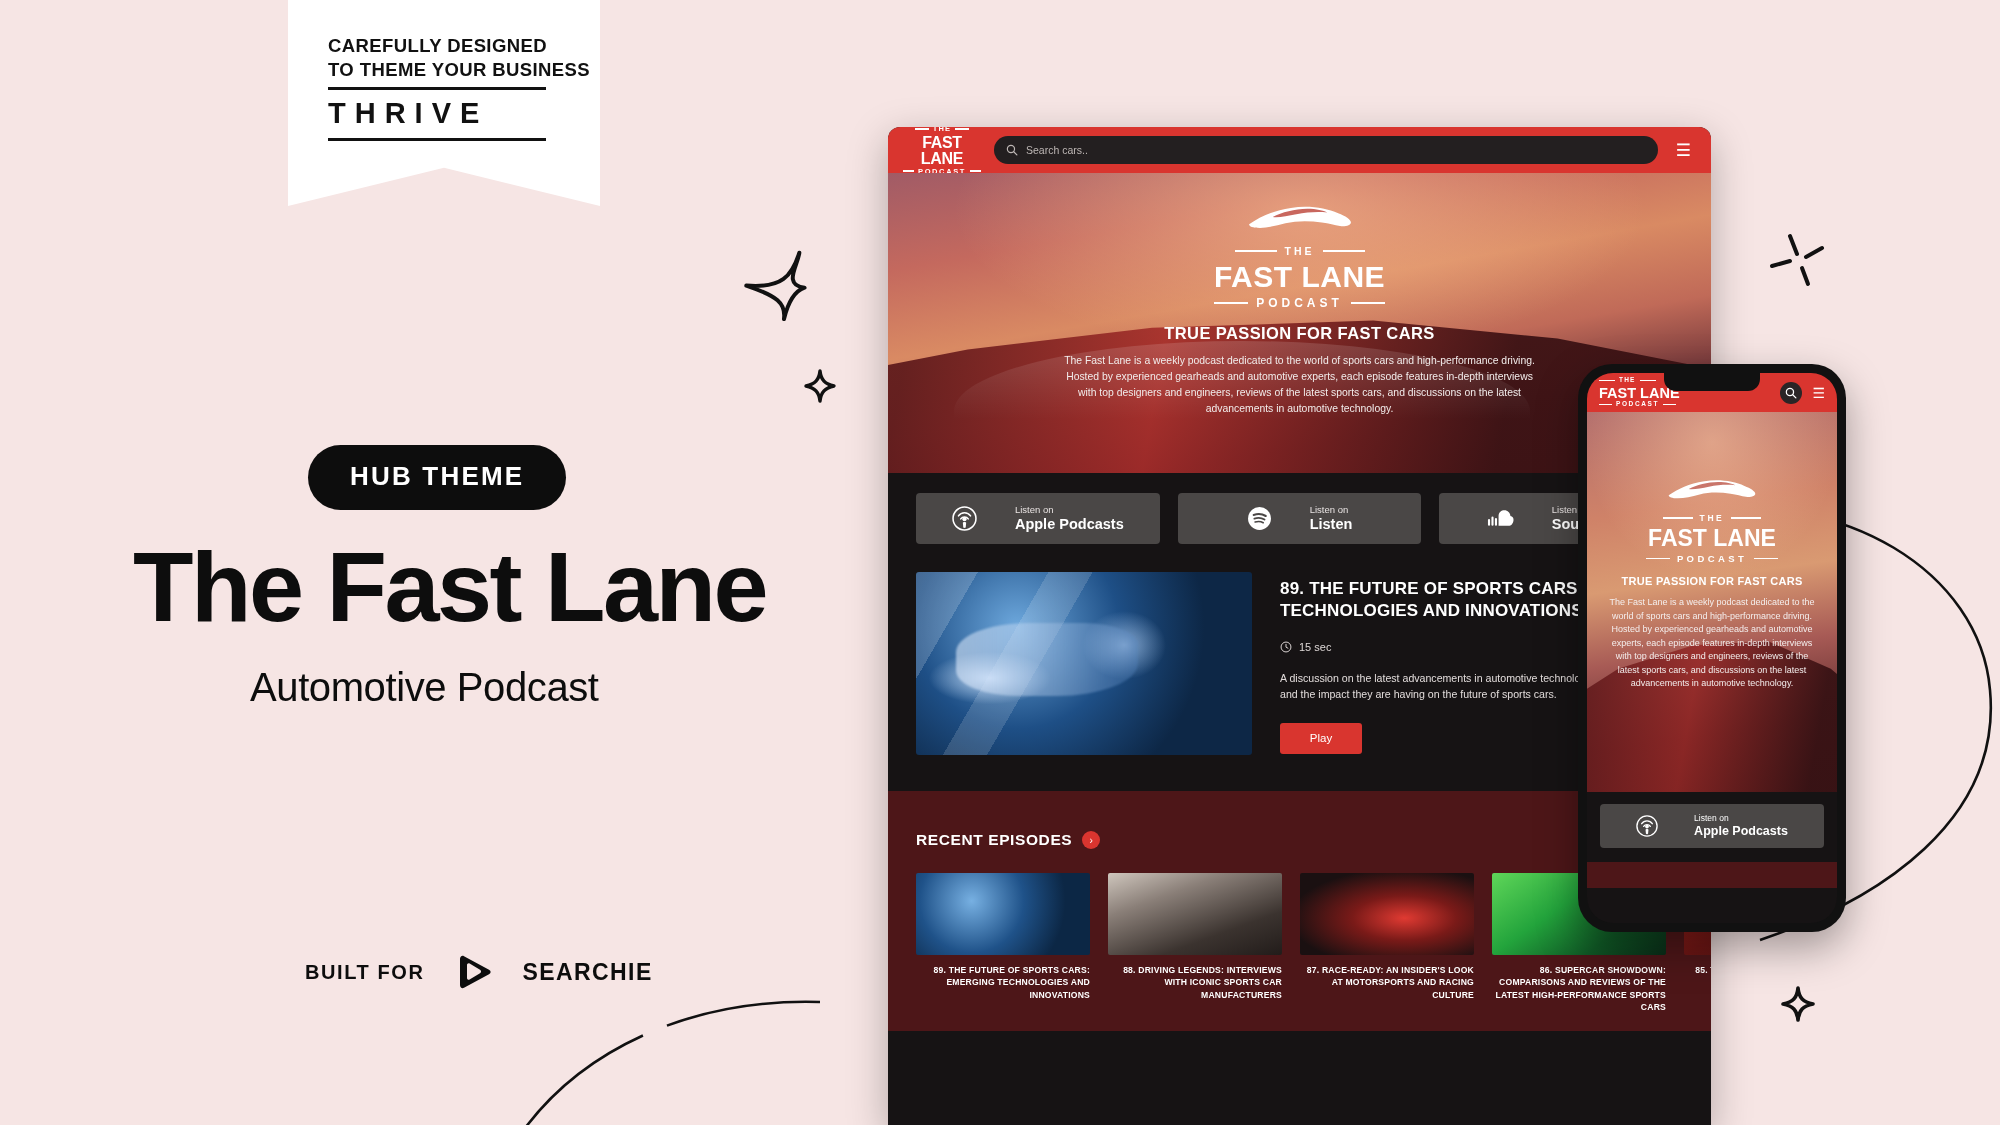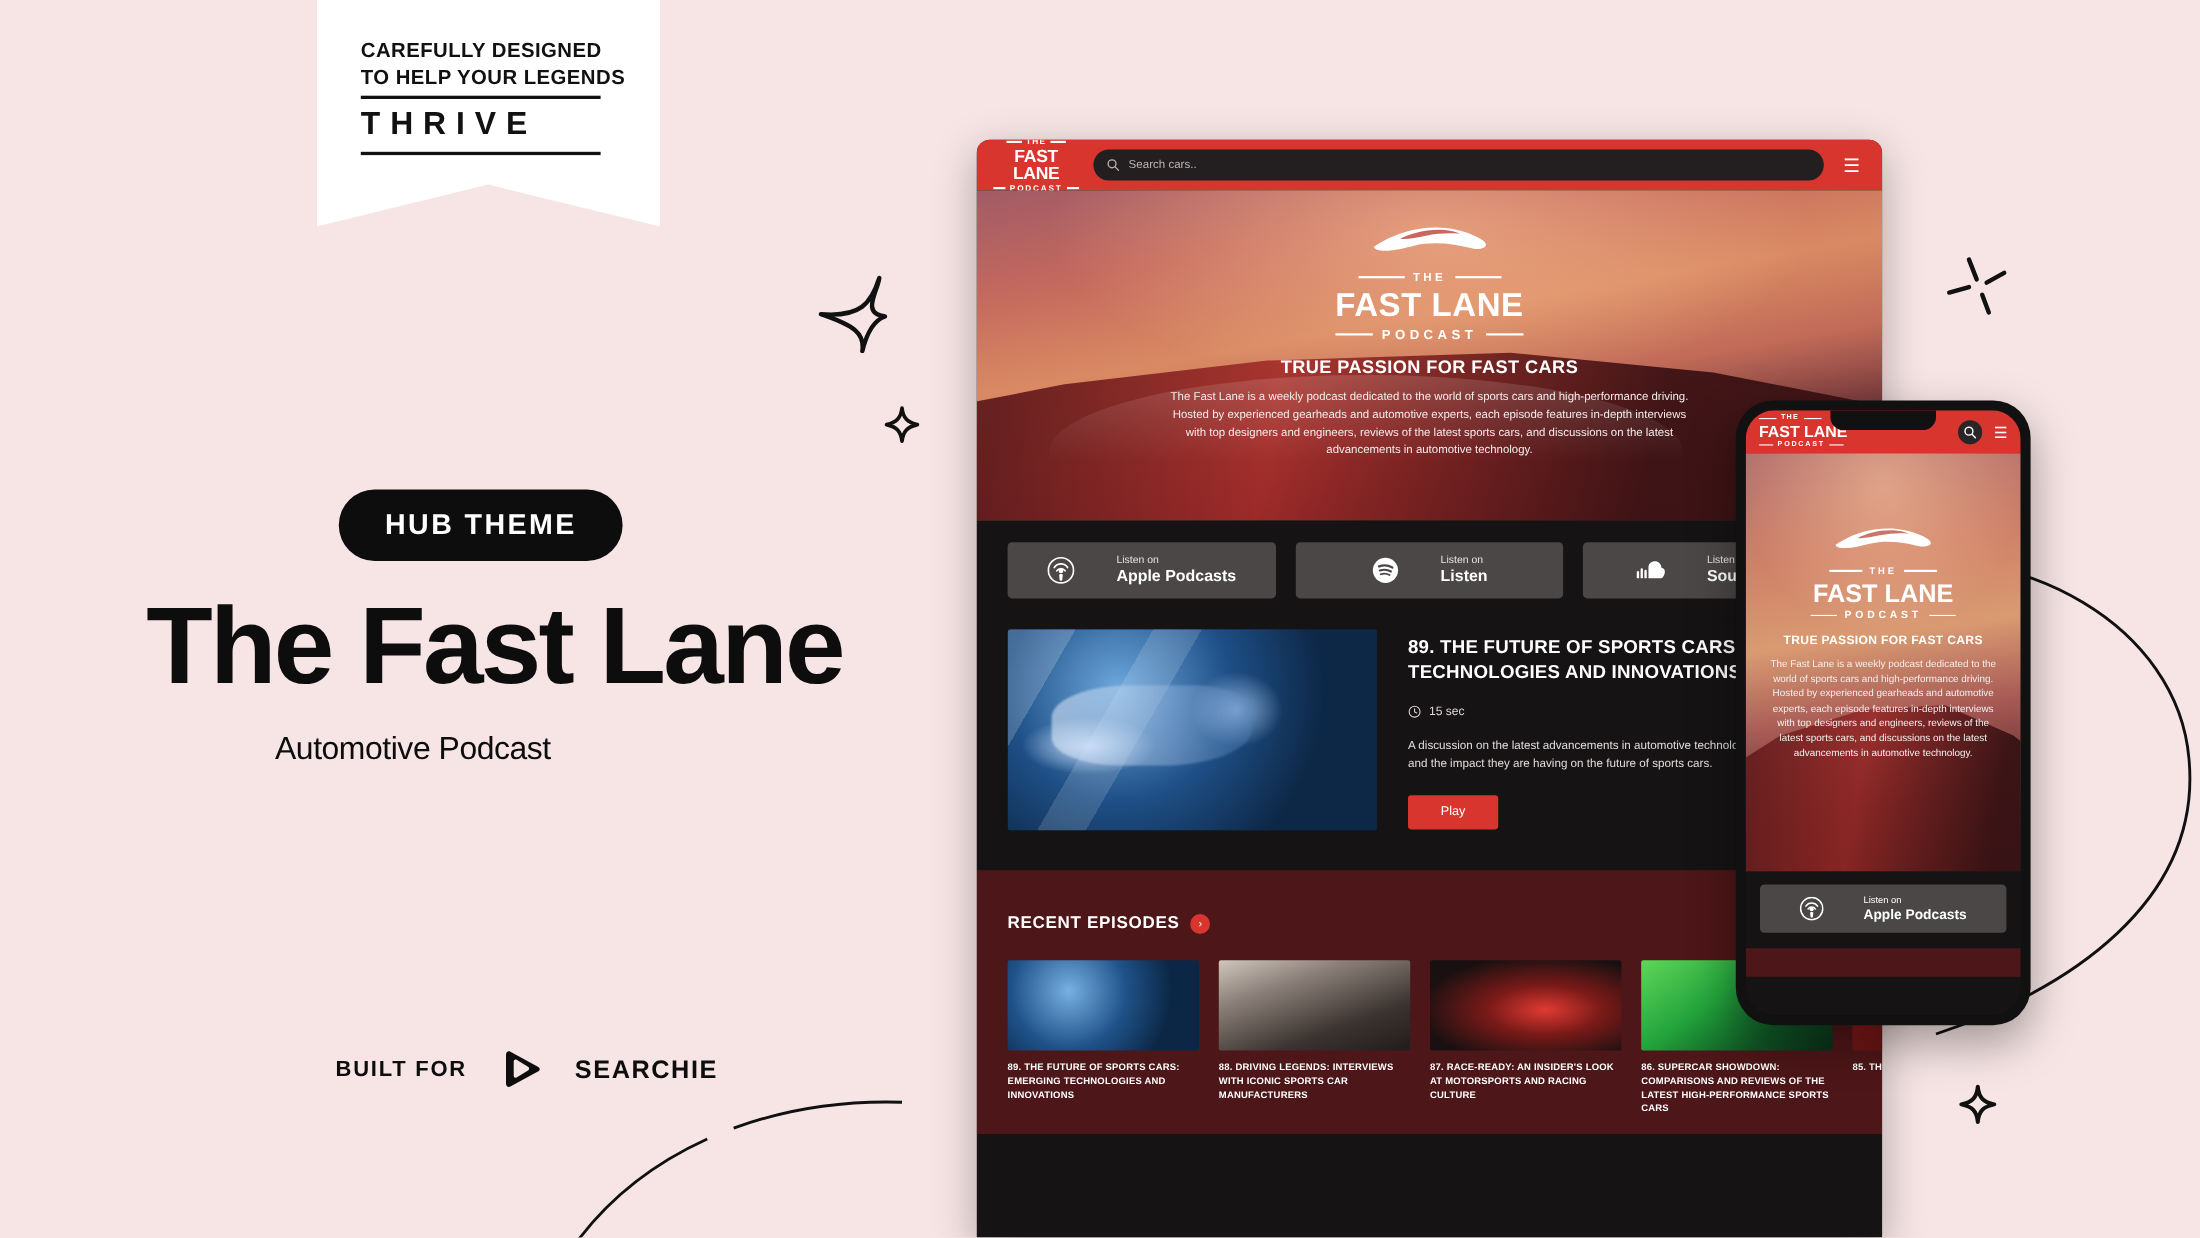--- a/index.html
+++ b/index.html
@@ -38,21 +38,21 @@
     font-size:26px; font-weight:bold; letter-spacing:2.2px;
     display:inline-block;
   }
   .big-title {
     position:absolute; left:133px; top:535px; width:740px;
     font-size:99px; font-weight:bold; color:#0d0d0d;
     letter-spacing:-2.5px; line-height:1.05;
   }
   .sub-title {
     position:absolute; left:250px; top:665px; width:620px;
-    font-size:29px; color:#0d0d0d; letter-spacing:-.4px;
+    font-size:40px; color:#0d0d0d; letter-spacing:-.4px;
   }
   .built-row {
     position:absolute; left:305px; top:955px;
     display:flex; align-items:center; gap:30px;
   }
   .built-label { font-size:20px; font-weight:bold; letter-spacing:1.6px; color:#0d0d0d; }
   .searchie-label { font-size:23px; font-weight:bold; letter-spacing:1.4px; color:#0d0d0d; }
 
   
   .deco { position:absolute; z-index:1; pointer-events:none; }
@@ -170,21 +170,21 @@
     display:flex; align-items:center; gap:7px;
   }
   .feat-desc { margin-top:18px; font-size:10.6px; line-height:1.5; color:#e2dcdb; max-width:330px; }
   .play-btn {
     margin-top:20px; width:82px; height:31px; background:#d9352f; color:#fff;
     border-radius:3px; display:flex; align-items:center; justify-content:center;
     font-size:11.5px; border:none;
   }
 
   
-  .d-recent { background:#4d1618; padding:40px 28px 16px; min-height:240px; }
+  .d-recent { background:#4d1618; padding:40px 28px 16px; min-height:240px;text-align:right; }
   .recent-head { display:flex; align-items:center; gap:10px; }
   .recent-title {
     color:#fff; font-size:15.5px; font-weight:bold; letter-spacing:.6px;
     text-transform:uppercase;
   }
   .recent-arrow {
     width:18px; height:18px; border-radius:50%; background:#d9352f; color:#fff;
     display:flex; align-items:center; justify-content:center; font-size:10px;
   }
   .ep-row { display:flex; gap:18px; margin-top:24px; }
@@ -297,21 +297,21 @@
   <path d="M10 12 C150 -10 290 70 300 190 C312 320 190 400 70 440" fill="none" stroke="#111" stroke-width="2.6"></path>
 </svg>
 
 <svg class="deco" style="left:520px;top:980px;" width="440" height="160" viewBox="0 0 440 160">
   <path d="M0 155 C60 70 170 18 300 22" fill="none" stroke="#111" stroke-width="2.6" stroke-dasharray="160 26 240"></path>
 </svg>
 
 <div class="ribbon">
   <div class="ribbon-inner">
     <div class="ribbon-l1">CAREFULLY DESIGNED</div>
-    <div class="ribbon-l2">TO HELP YOUR LEGENDS</div>
+    <div class="ribbon-l2">TO THEME YOUR BUSINESS</div>
     <div class="ribbon-rule"></div>
     <div class="ribbon-thrive">THRIVE</div>
     <div class="ribbon-rule2"></div>
   </div>
 </div>
 
 <div class="left-col">
   <div class="pill">HUB THEME</div>
   <div class="big-title">The Fast Lane</div>
   <div class="sub-title">Automotive Podcast</div>

